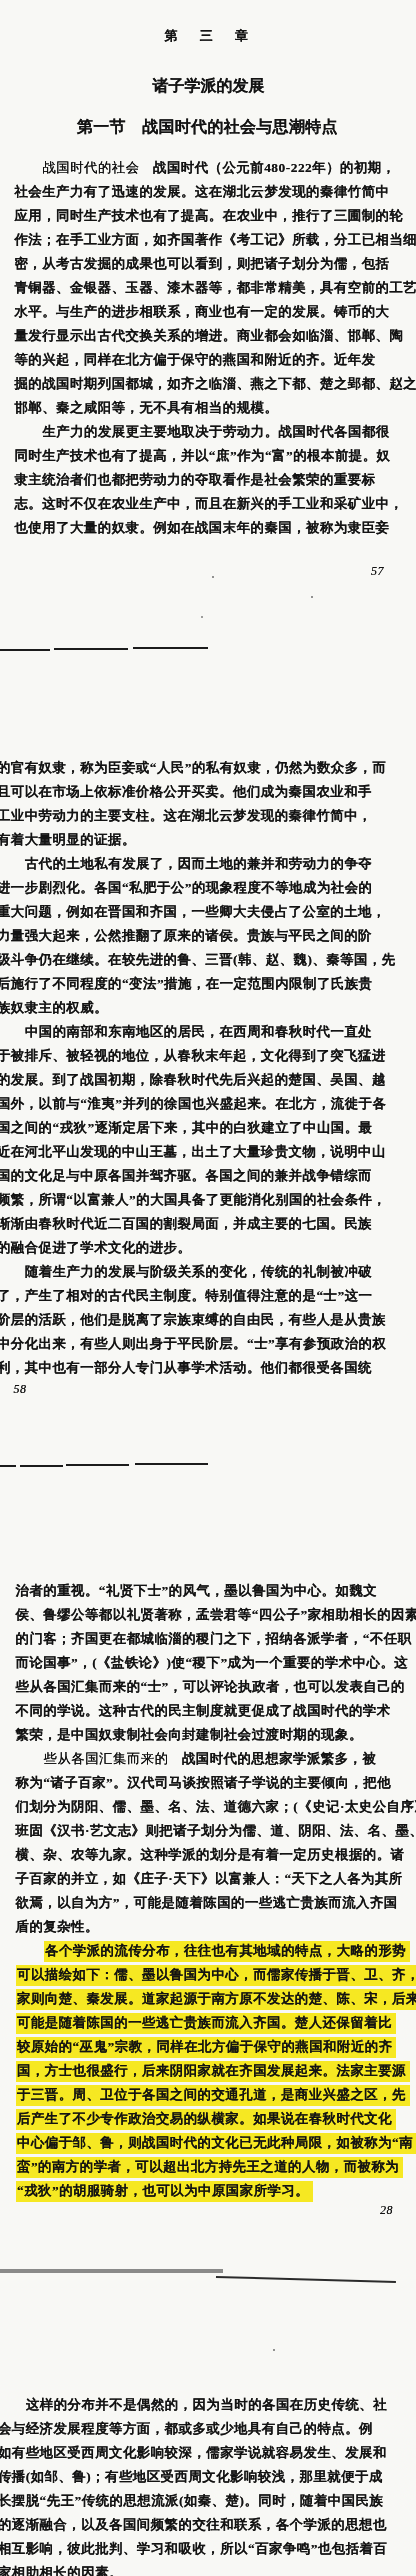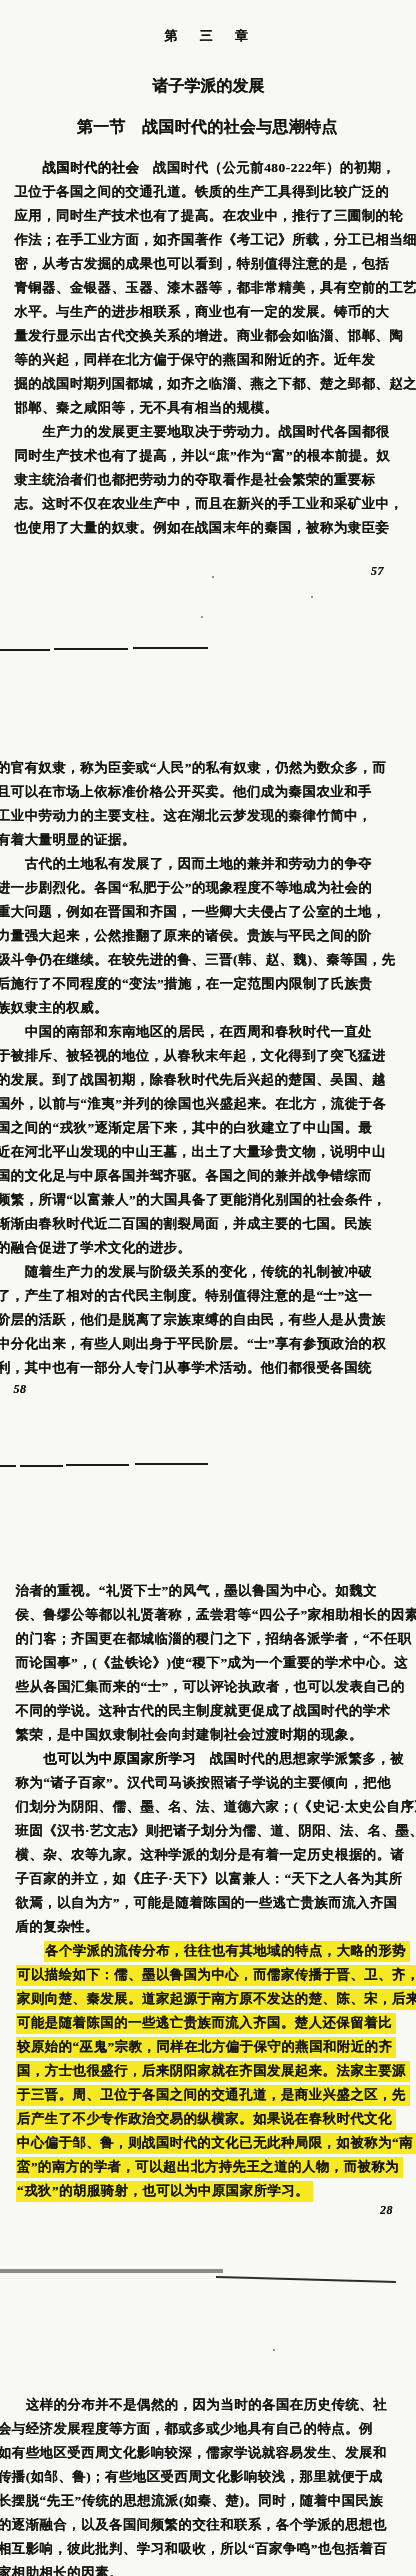--- a/index.html
+++ b/index.html
@@ -19,53 +19,53 @@
   .title1{top:47px;font-size:20.6px;}
   .title2{top:76px;font-size:16px;}
   .section{position:absolute;top:117px;left:77px;font-size:16px;font-weight:bold;
       letter-spacing:0.3px;text-shadow:0 0 0.3px rgba(0,0,0,.75);white-space:nowrap;}
   
   .page{position:absolute;left:0;width:417px;}
   .page .line{height:var(--pitch,23px);line-height:var(--pitch,23px);
       white-space:nowrap;font-size:13.4px;font-weight:bold;letter-spacing:0.5px;
       text-shadow:0 0 0.3px rgba(0,0,0,.65);}
   .page .line.indent{padding-left:28px;}
-  .lead{font-weight:700;margin-right:13.4px;text-shadow:0 0 0.5px #000;}
+  .lead{font-weight:400;margin-right:13.4px;text-shadow:0 0 0.5px #000;}
   .t.hl{background:var(--hl,#f6e822);display:inline-block;line-height:1.3;
       padding:1.5px 3.6px 2.6px 1.5px;}
   #p57{top:156px;padding-left:14.4px;}
   #p58{top:756px;padding-left:0;margin-left:-3.1px;}
   #p59{top:1579px;padding-left:15.5px;}
   #p60{top:2393px;padding-left:0;margin-left:-2.1px;}
   
-  .pagenum{position:absolute;font-size:12px;font-weight:bold;font-style:italic;
+  .pagenum{position:absolute;font-size:12px;font-weight:normal;font-style:italic;
       letter-spacing:0.5px;text-shadow:0 0 0.3px rgba(0,0,0,.8);}
   
   .seg{position:absolute;background:#1c1c1c;height:1.5px;}
   .smudge{position:absolute;background:#6f6f6f;filter:blur(0.6px);opacity:.8;}
   .slant{position:absolute;background:#2b2b2b;height:1.5px;transform-origin:left center;}
   
   .speck{position:absolute;background:#4a4a4a;border-radius:50%;opacity:.7;}
 </style>
 </head>
 <body>
 
 <div class="canvas">
 
   <div class="hd chapter">第　三　章</div>
   <div class="hd title2">诸子学派的发展</div>
   <div class="section">第一节　战国时代的社会与思潮特点</div>
 
   <section class="page" id="p57">
     <div class="lines" style="--pitch:24px">
         <div class="line indent"><span class="t"><b class="lead">战国时代的社会</b>战国时代（公元前480-222年）的初期，</span></div>
-        <div class="line"><span class="t">卫位于各国之间的交通孔道。铁质的生产工具得到比较广泛的</span></div>
+        <div class="line"><span class="t">社会生产力有了迅速的发展。这在湖北云梦发现的秦律竹简中</span></div>
         <div class="line"><span class="t">应用，同时生产技术也有了提高。在农业中，推行了三圃制的轮</span></div>
         <div class="line"><span class="t">作法；在手工业方面，如齐国著作《考工记》所载，分工已相当细</span></div>
-        <div class="line"><span class="t">密，从考古发掘的成果也可以看到，特别值得注意的是，包括</span></div>
+        <div class="line"><span class="t">密，从考古发掘的成果也可以看到，则把诸子划分为儒，包括</span></div>
         <div class="line"><span class="t">青铜器、金银器、玉器、漆木器等，都非常精美，具有空前的工艺</span></div>
         <div class="line"><span class="t">水平。与生产的进步相联系，商业也有一定的发展。铸币的大</span></div>
         <div class="line"><span class="t">量发行显示出古代交换关系的增进。商业都会如临淄、邯郸、陶</span></div>
         <div class="line"><span class="t">等的兴起，同样在北方偏于保守的燕国和附近的齐。近年发</span></div>
         <div class="line"><span class="t">掘的战国时期列国都城，如齐之临淄、燕之下都、楚之郢都、赵之</span></div>
         <div class="line"><span class="t">邯郸、秦之咸阳等，无不具有相当的规模。</span></div>
         <div class="line indent"><span class="t">生产力的发展更主要地取决于劳动力。战国时代各国都很</span></div>
         <div class="line"><span class="t">同时生产技术也有了提高，并以“庶”作为“富”的根本前提。奴</span></div>
         <div class="line"><span class="t">隶主统治者们也都把劳动力的夺取看作是社会繁荣的重要标</span></div>
         <div class="line"><span class="t">志。这时不仅在农业生产中，而且在新兴的手工业和采矿业中，</span></div>
@@ -104,21 +104,21 @@
   </section>
   <section class="page" id="p59">
     <div class="lines" style="--pitch:24px">
         <div class="line"><span class="t">治者的重视。“礼贤下士”的风气，墨以鲁国为中心。如魏文</span></div>
         <div class="line"><span class="t">侯、鲁缪公等都以礼贤著称，孟尝君等“四公子”家相助相长的因素</span></div>
         <div class="line"><span class="t">的门客；齐国更在都城临淄的稷门之下，招纳各派学者，“不任职</span></div>
         <div class="line"><span class="t">而论国事”，(《盐铁论》)使“稷下”成为一个重要的学术中心。这</span></div>
         <div class="line"><span class="t">些从各国汇集而来的“士”，可以评论执政者，也可以发表自己的</span></div>
         <div class="line"><span class="t">不同的学说。这种古代的民主制度就更促成了战国时代的学术</span></div>
         <div class="line"><span class="t">繁荣，是中国奴隶制社会向封建制社会过渡时期的现象。</span></div>
-        <div class="line indent"><span class="t"><b class="lead">也可以为中原国家所学习</b>战国时代的思想家学派繁多，被</span></div>
+        <div class="line indent"><span class="t"><b class="lead">些从各国汇集而来的</b>战国时代的思想家学派繁多，被</span></div>
         <div class="line"><span class="t">称为“诸子百家”。汉代司马谈按照诸子学说的主要倾向，把他</span></div>
         <div class="line"><span class="t">们划分为阴阳、儒、墨、名、法、道德六家；(《史记·太史公自序》)</span></div>
         <div class="line"><span class="t">班固《汉书·艺文志》则把诸子划分为儒、道、阴阳、法、名、墨、纵</span></div>
         <div class="line"><span class="t">横、杂、农等九家。这种学派的划分是有着一定历史根据的。诸</span></div>
         <div class="line"><span class="t">子百家的并立，如《庄子·天下》以富兼人：“天下之人各为其所</span></div>
         <div class="line"><span class="t">欲焉，以自为方”，可能是随着陈国的一些逃亡贵族而流入齐国</span></div>
         <div class="line"><span class="t">盾的复杂性。</span></div>
         <div class="line indent"><span class="t hl">各个学派的流传分布，往往也有其地域的特点，大略的形势</span></div>
         <div class="line"><span class="t hl">可以描绘如下：儒、墨以鲁国为中心，而儒家传播于晋、卫、齐，墨</span></div>
         <div class="line"><span class="t hl">家则向楚、秦发展。道家起源于南方原不发达的楚、陈、宋，后来</span></div>

